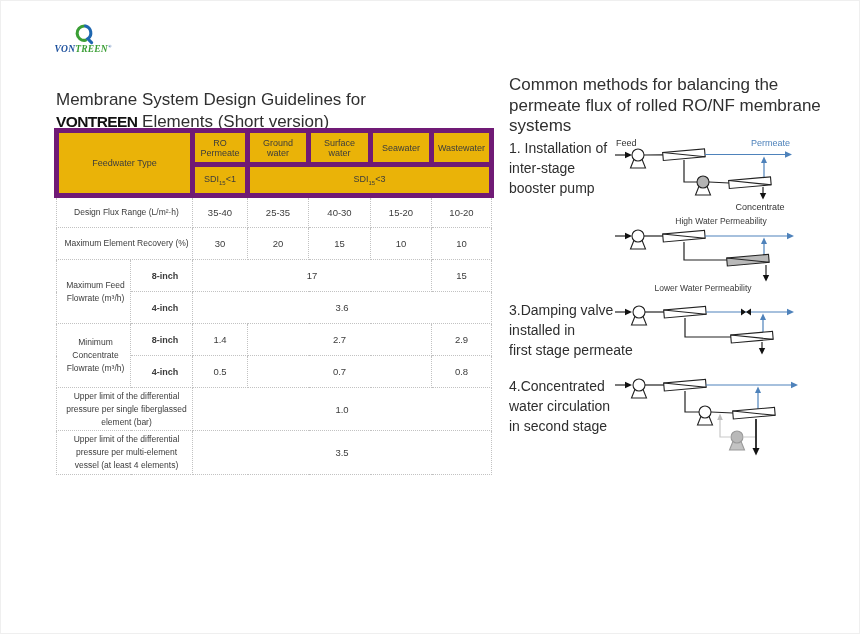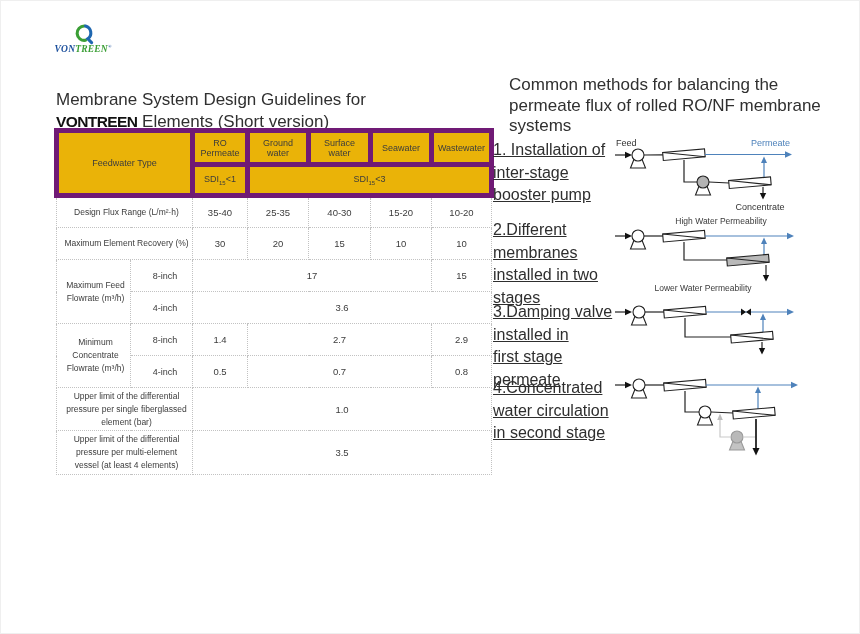--- a/index.html
+++ b/index.html
@@ -19,25 +19,25 @@
   
   .h-left { position:absolute; left:55px; top:88px; width:430px; font-size:17px; line-height:1.3; color:#303030; }
   .h-left .brand { font-weight:800; letter-spacing:-0.6px; font-size:15.5px; color:#111; }
   .h-right { position:absolute; left:508px; top:74px; width:340px; font-size:17px; line-height:1.22; color:#303030; white-space:pre-line; }
 
   
   table.spec { position:absolute; left:53px; top:127px; width:435px; border-collapse:collapse; table-layout:fixed; }
   table.spec td { border:1px dotted #c2c2c2; font-size:9.5px; text-align:center; vertical-align:middle; padding:2px 3px; }
   table.spec tr.hrow td { background:#eab308; border:5px solid #701a75; font-size:9px; color:#3c3c3c; }
   td.lab { text-align:left; padding-left:7px !important; font-size:8.5px !important; line-height:1.5; }
-  td.size { text-align:left; padding-left:10px !important; font-size:9px !important; }
+  td.size { text-align:left; padding-left:10px !important; font-size:9px !important;font-weight:bold; }
   sub.sdi { font-size:6px; }
 
   
-  .m-label { position:absolute; left:492px; width:130px; font-size:16px; line-height:1.42; color:#2e2e2e; white-space:pre-line;text-decoration:underline; }
+  .m-label { position:absolute; left:508px; width:130px; font-size:14px; line-height:1.42; color:#2e2e2e; white-space:pre-line; }
   .dsvg { position:absolute; left:600px; }
   svg text { font-family:"Liberation Sans", sans-serif; fill:#333; }
   .t9 { font-size:9px; }
   .t85 { font-size:8.5px; fill:#3a3a3a; }
   .blue-t { fill:#4e82bb; }
   .k { stroke:#222; stroke-width:1.2; fill:none; }
   .k2 { stroke:#222; stroke-width:1.8; fill:none; }
   .b { stroke:#4e82bb; stroke-width:1.2; fill:none; }
   .gy { stroke:#c9c9c9; stroke-width:1.2; fill:none; }
   .fk { fill:#111; } .fb { fill:#4e82bb; } .fg { fill:#bdbdbd; }
@@ -156,23 +156,20 @@
   </tbody>
     </table>
 
   <div class="h-right">Common methods for balancing the
 permeate flux of rolled RO/NF membrane
 systems</div>
 
   <div class="m-label" style="top:138px">1. Installation of
 inter-stage
 booster pump</div>
-  <div class="m-label" style="top:218px">2.Different
-membranes
-installed in two stages</div>
   <div class="m-label" style="top:300px">3.Damping valve
 installed in
 first stage permeate</div>
   <div class="m-label" style="top:376px">4.Concentrated
 water circulation
 in second stage</div>
 
   <svg class="dsvg" style="top:128px" width="260" height="95" viewBox="0 0 260 95">
     <text class="t9" x="15" y="17">Feed</text>
     <text class="t9 blue-t" x="150" y="17">Permeate</text>

